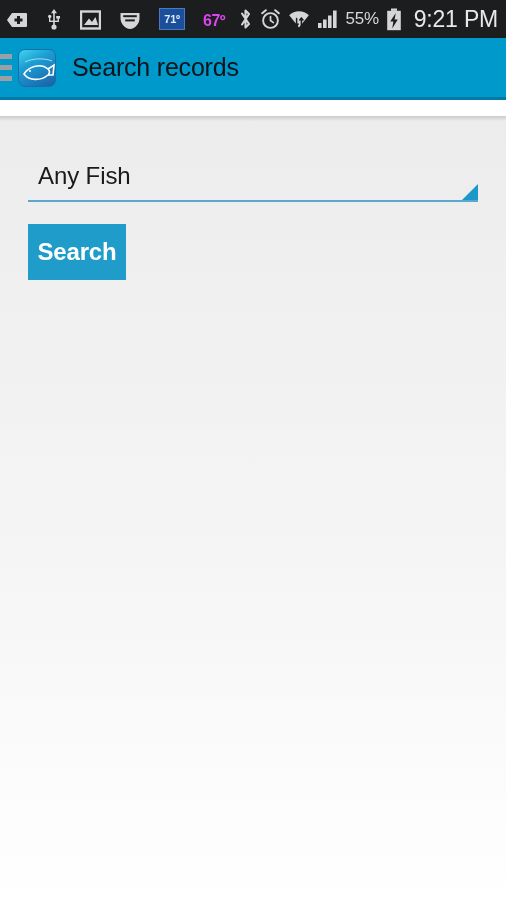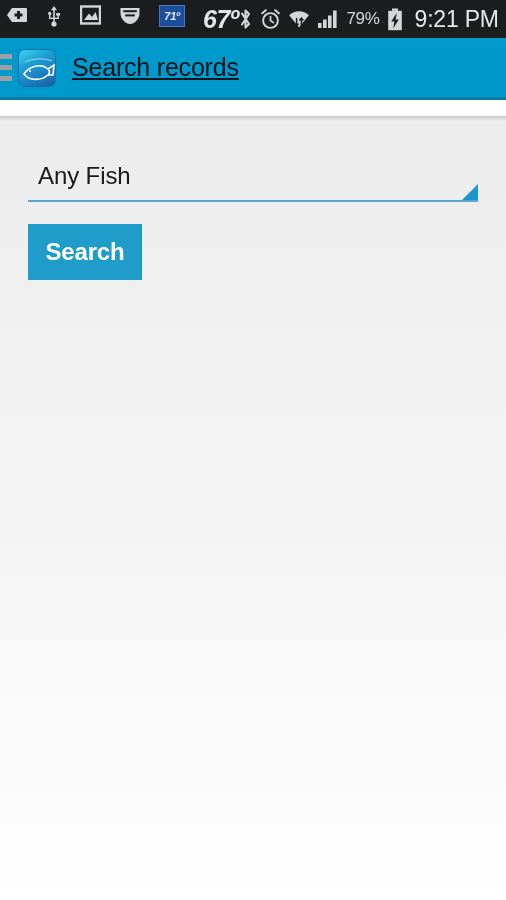--- a/index.html
+++ b/index.html
@@ -25,24 +25,23 @@
     top: 0; left: 0;
     width: 506px;
     height: 38px;
     background: #1b1d1f;
     display: flex;
     align-items: center;
     padding: 0 8px 0 6px;
   }
   .status-left {
     display: flex;
-    align-items: flex-start;
+    align-items: flex-end;
     gap: 18px;
     flex: 0 0 auto;
-    font-style: italic;
   }
   .status-right {
     display: flex;
     align-items: center;
     gap: 7px;
     margin-left: auto;
     flex: 0 0 auto;
   }
   .sicon { display: block; }
 
@@ -52,22 +51,22 @@
     border: 1px solid #4a79c4;
     color: #dfe9f7;
     font-size: 11px;
     font-weight: bold;
     display: flex;
     align-items: center;
     justify-content: center;
     letter-spacing: -0.3px;
   }
   .temp-out {
-    color: #e5e5e5;
-    font-size: 25px;
+    color: #d946ef;
+    font-size: 16px;
     font-weight: bold;
     letter-spacing: -0.5px;
   }
   .batt-pct {
     color: #d8d8d8;
     font-size: 17px;
     letter-spacing: -0.3px;
   }
   .clock {
     color: #e8e8e8;
@@ -112,21 +111,20 @@
     position: relative;
     overflow: hidden;
     flex: 0 0 auto;
   }
   #app-bar-title {
     color: #111418;
     font-size: 25px;
     margin-left: 16px;
     letter-spacing: -0.2px;
     white-space: nowrap;
-    text-decoration: underline;
   }
 
   
   #content {
     position: absolute;
     top: 116px; left: 0;
     width: 506px;
     height: 797px;
     background: linear-gradient(to bottom, #ececec 0%, #efefef 18%, #f5f5f5 55%, #fcfcfc 85%, #ffffff 100%);
     padding: 36px 28px 0 28px;
@@ -158,21 +156,21 @@
     position: absolute;
     right: 0;
     bottom: 0;
     width: 0; height: 0;
     border-left: 16px solid transparent;
     border-bottom: 16px solid #1b98c9;
   }
 
   #search-button {
     margin-top: 22px;
-    width: 114px;
+    width: 98px;
     height: 56px;
     background: #1f9cc9;
     border: none;
     color: #ffffff;
     font-family: "Liberation Sans", sans-serif;
     font-size: 24px;
     font-weight: bold;
     letter-spacing: -0.2px;
     display: flex;
     align-items: center;
@@ -238,21 +236,21 @@
                  M13.4 16.5 v-7 M13.4 9 l-1.6 2 M13.4 9 l1.6 2" stroke="#1b1d1f" stroke-width="1.5" fill="none" stroke-linecap="round"></path>
       </svg>
 
       <svg class="sicon" width="22" height="20" viewBox="0 0 22 20">
         <rect x="1" y="14" width="3.6" height="5" fill="#d6d6d6"></rect>
         <rect x="6" y="10.5" width="3.6" height="8.5" fill="#d6d6d6"></rect>
         <rect x="11" y="6.5" width="3.6" height="12.5" fill="#d6d6d6"></rect>
         <rect x="16" y="1.5" width="3.6" height="17.5" fill="#d6d6d6"></rect>
       </svg>
 
-      <div class="batt-pct">79%</div>
+      <div class="batt-pct">55%</div>
 
       <svg class="sicon" width="16" height="23" viewBox="0 0 16 23">
         <rect x="5" y="0.5" width="6" height="2.4" fill="#d6d6d6"></rect>
         <rect x="1.2" y="2.8" width="13.6" height="19.4" fill="#d6d6d6"></rect>
         <path d="M9.8 5 L4.2 13.4 H7.4 L6.2 20.4 L11.8 11.6 H8.6 Z" fill="#1b1d1f"></path>
       </svg>
 
       <div class="clock">9:21 PM</div>
     </div>
   </div>

